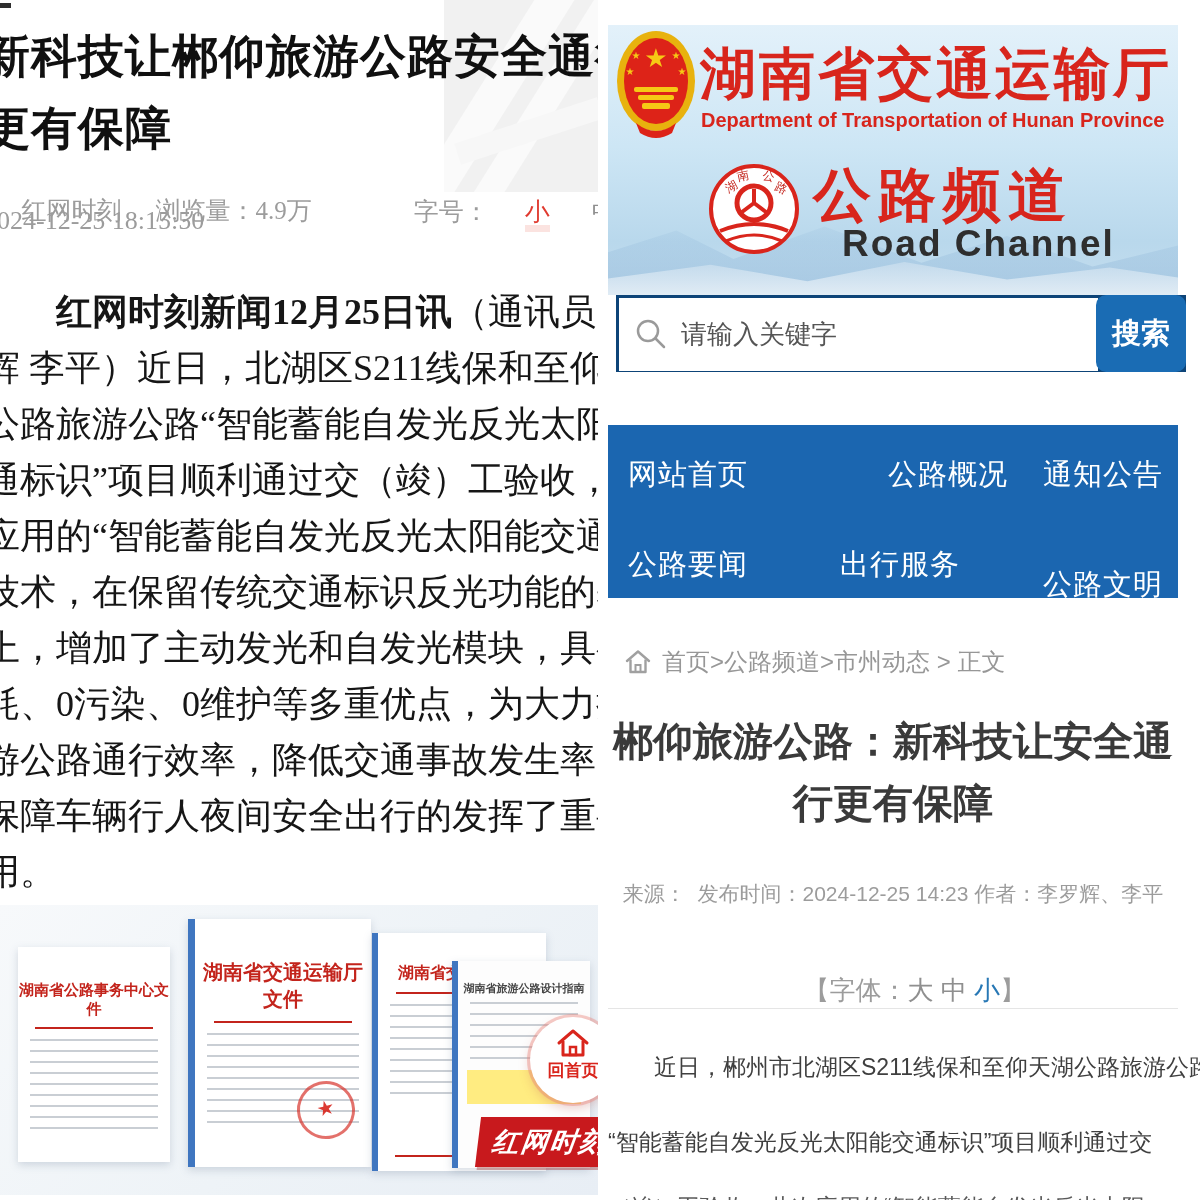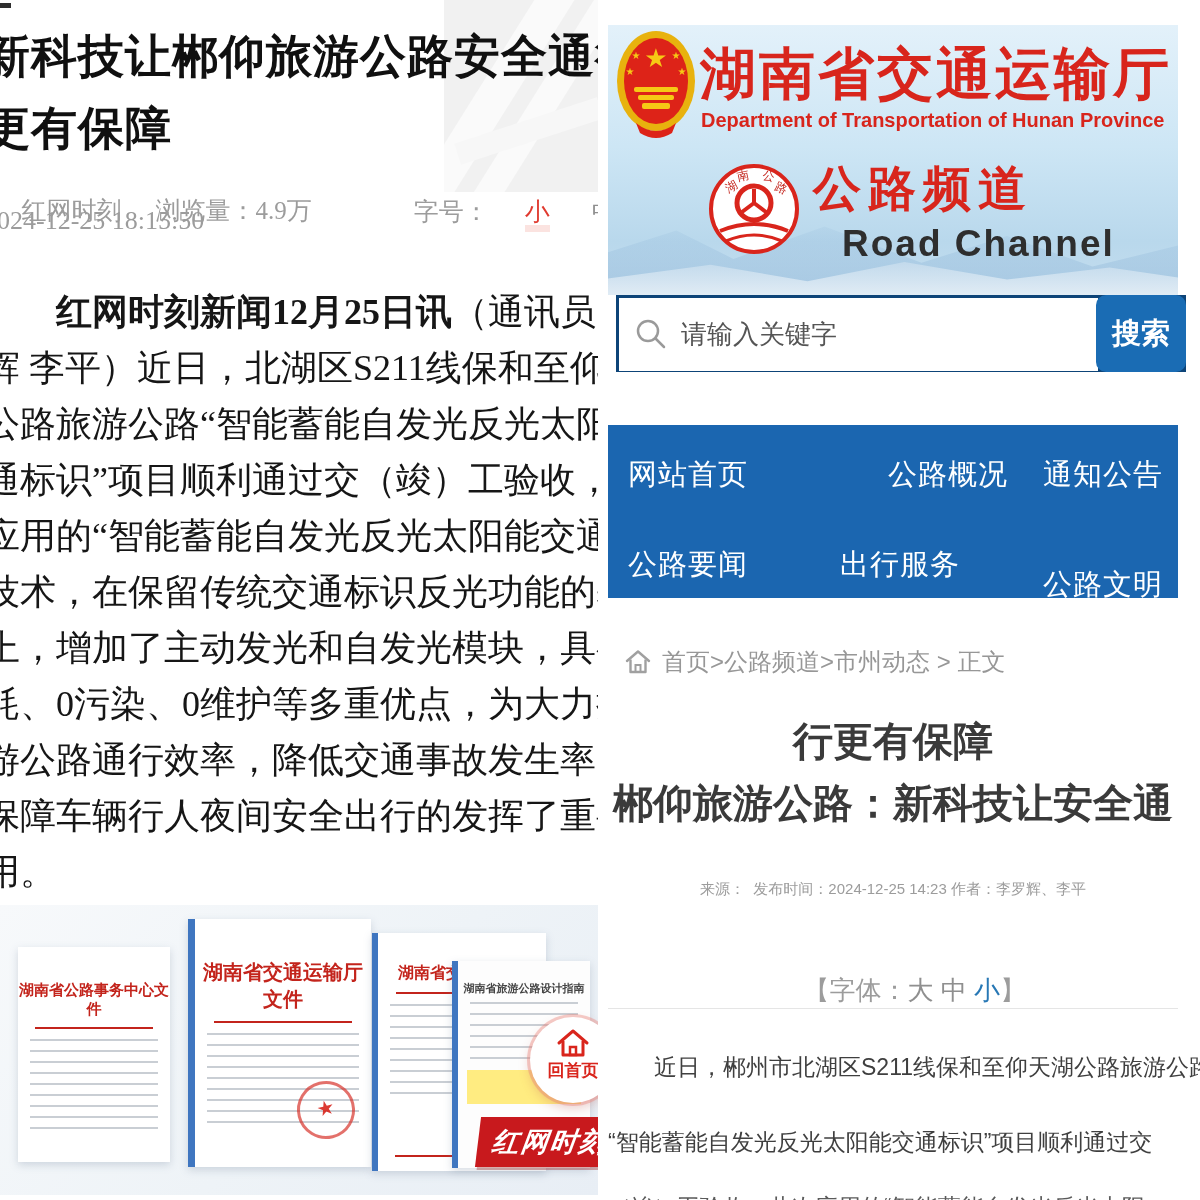--- a/index.html
+++ b/index.html
@@ -68,21 +68,21 @@
     background:linear-gradient(to top,rgba(140,180,215,.5),rgba(200,225,245,0));
     clip-path:polygon(0 100%,0 55%,12% 32%,22% 62%,38% 28%,55% 66%,70% 38%,85% 70%,100% 48%,100% 100%);}
   .mtn2{position:absolute;bottom:0;left:0;width:100%;height:55px;
     background:linear-gradient(to top,rgba(255,255,255,.65),rgba(255,255,255,0));
     clip-path:polygon(0 100%,0 70%,18% 45%,35% 75%,52% 40%,70% 72%,88% 50%,100% 68%,100% 100%);}
   .emblem{position:absolute;left:8px;top:4px;}
   .org-cn{position:absolute;left:92px;top:12px;font-size:56px;font-weight:700;color:#d8251c;
     letter-spacing:3px;white-space:nowrap;}
   .org-en{position:absolute;left:93px;top:84px;font-size:20px;font-weight:700;color:#d8251c;white-space:nowrap;}
   .channel-logo{position:absolute;left:100px;top:138px;}
-  .channel-cn{position:absolute;left:205px;top:132px;font-size:48px;font-weight:700;color:#d8251c;
+  .channel-cn{position:absolute;left:205px;top:132px;font-size:58px;font-weight:700;color:#d8251c;
     letter-spacing:7px;white-space:nowrap;}
   .channel-en{position:absolute;left:208px;top:198px;font-size:37px;font-weight:600;color:#2e2e2e;
     letter-spacing:2px;white-space:nowrap;margin-left:26px;}
 
   .r-search{position:absolute;left:0;top:295px;width:570px;height:77px;background:#0d4478;margin-left:8px;}
   .search-input{position:absolute;left:3px;top:3px;width:415px;height:71px;border:0;outline:none;
     background:#fff;padding-left:62px;font-size:26px;color:#444;font-family:"Liberation Sans",sans-serif;}
   .search-input::placeholder{color:#555;opacity:1;}
   .mag{position:absolute;left:17px;top:21px;pointer-events:none;}
   .search-btn{position:absolute;right:0;top:0;width:90px;height:77px;border:0;background:#1a6cb4;
@@ -91,21 +91,21 @@
   .r-nav{position:absolute;left:0;top:425px;width:570px;height:173px;background:#1b66b0;}
   .r-nav span{position:absolute;font-size:29px;color:#ffffff;letter-spacing:1px;white-space:pre;cursor:pointer;}
   .nv1{left:20px;top:30px;} .nv2{left:232px;top:30px;margin-left:48px;} .nv3{left:435px;top:30px;}
   .nv4{left:20px;top:120px;} .nv5{left:232px;top:120px;} .nv6{left:435px;top:112px;margin-top:28px;}
 
   .r-crumb{position:absolute;left:16px;top:646px;font-size:24px;color:#979797;white-space:pre;}
   .r-crumb svg{vertical-align:-6px;margin-right:10px;}
 
   .r-title{position:absolute;left:0;top:710px;width:570px;margin:0;text-align:center;
     font-size:40px;line-height:62px;font-weight:700;color:#3a3a3a;}
-  .r-meta{position:absolute;left:0;top:880px;width:570px;text-align:center;font-size:15px;
+  .r-meta{position:absolute;left:0;top:880px;width:570px;text-align:center;font-size:21px;
     color:#9c9c9c;white-space:pre;}
   .r-fontrow{position:absolute;left:0;top:942px;width:570px;text-align:center;font-size:26px;
     color:#9c9c9c;white-space:pre;}
   .r-fontrow .fz{color:#8f8f8f;cursor:pointer;}
   .r-fontrow .fz-small{color:#2878b5;}
   .r-divider{position:absolute;left:0;top:1008px;width:570px;border-top:1px solid #e5e5e5;}
   .r-body{position:absolute;left:0;top:1030px;width:570px;color:#3f3f3f;}
   .r-body p{margin:0;height:75px;line-height:75px;font-size:23px;white-space:pre;}
   .r-body p.ind{text-indent:46px;}
   .r-body-line3{position:absolute;left:0;top:1192px;font-size:23px;color:#5a5a5a;white-space:pre;}
@@ -241,22 +241,22 @@
       <span class="nv6">公路文明</span>
     </nav>
 
     <div class="r-crumb"><svg width="28" height="28" viewBox="0 0 28 28">
           <path d="M3 13 L14 3.5 L25 13" fill="none" stroke="#a0a0a0" stroke-width="2.4" stroke-linecap="round" stroke-linejoin="round"></path>
           <path d="M6.5 11.5 V24 H21.5 V11.5" fill="none" stroke="#a0a0a0" stroke-width="2.4" stroke-linejoin="round"></path>
           <rect x="11.5" y="17" width="5" height="7" fill="none" stroke="#a0a0a0" stroke-width="2"></rect>
         </svg><span>首页&gt;公路频道&gt;市州动态 &gt; 正文</span></div>
 
     <h2 class="r-title">
+      <div>郴仰旅游公路：新科技让安全通</div>
       <div>行更有保障</div>
-      <div>郴仰旅游公路：新科技让安全通</div>
     </h2>
 
     <div class="r-meta">来源：  发布时间：2024-12-25 14:23 作者：李罗辉、李平</div>
 
     <div class="r-fontrow">
       <span>【字体：</span><span class="fz">大</span><span> </span><span class="fz">中</span><span> </span><span class="fz fz-small">小</span><span>】</span>
     </div>
 
     <div class="r-divider"></div>
 

